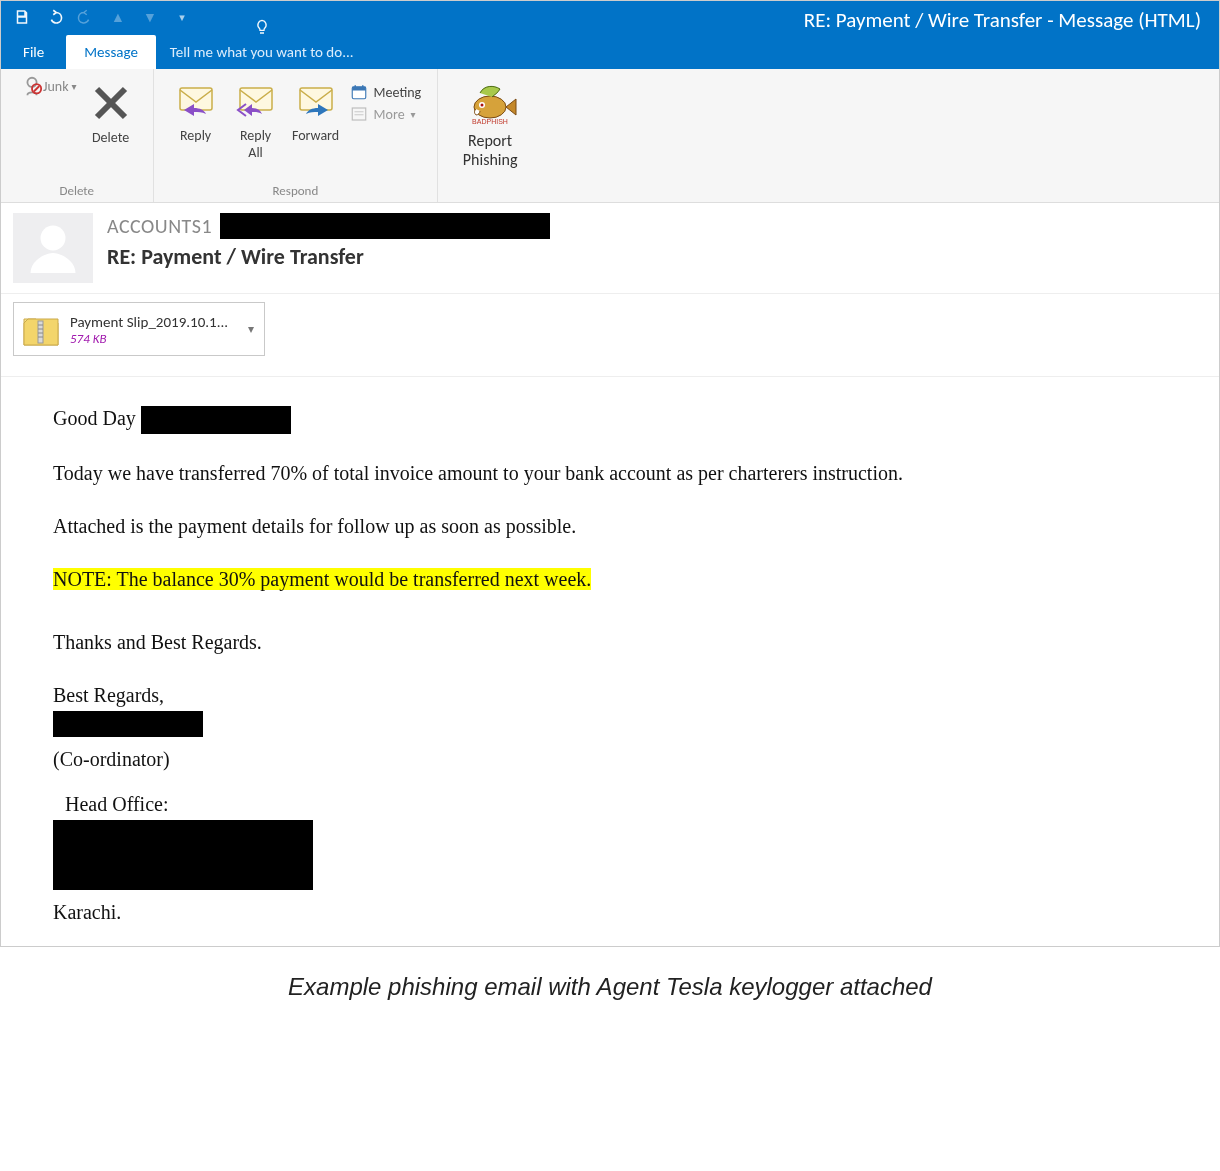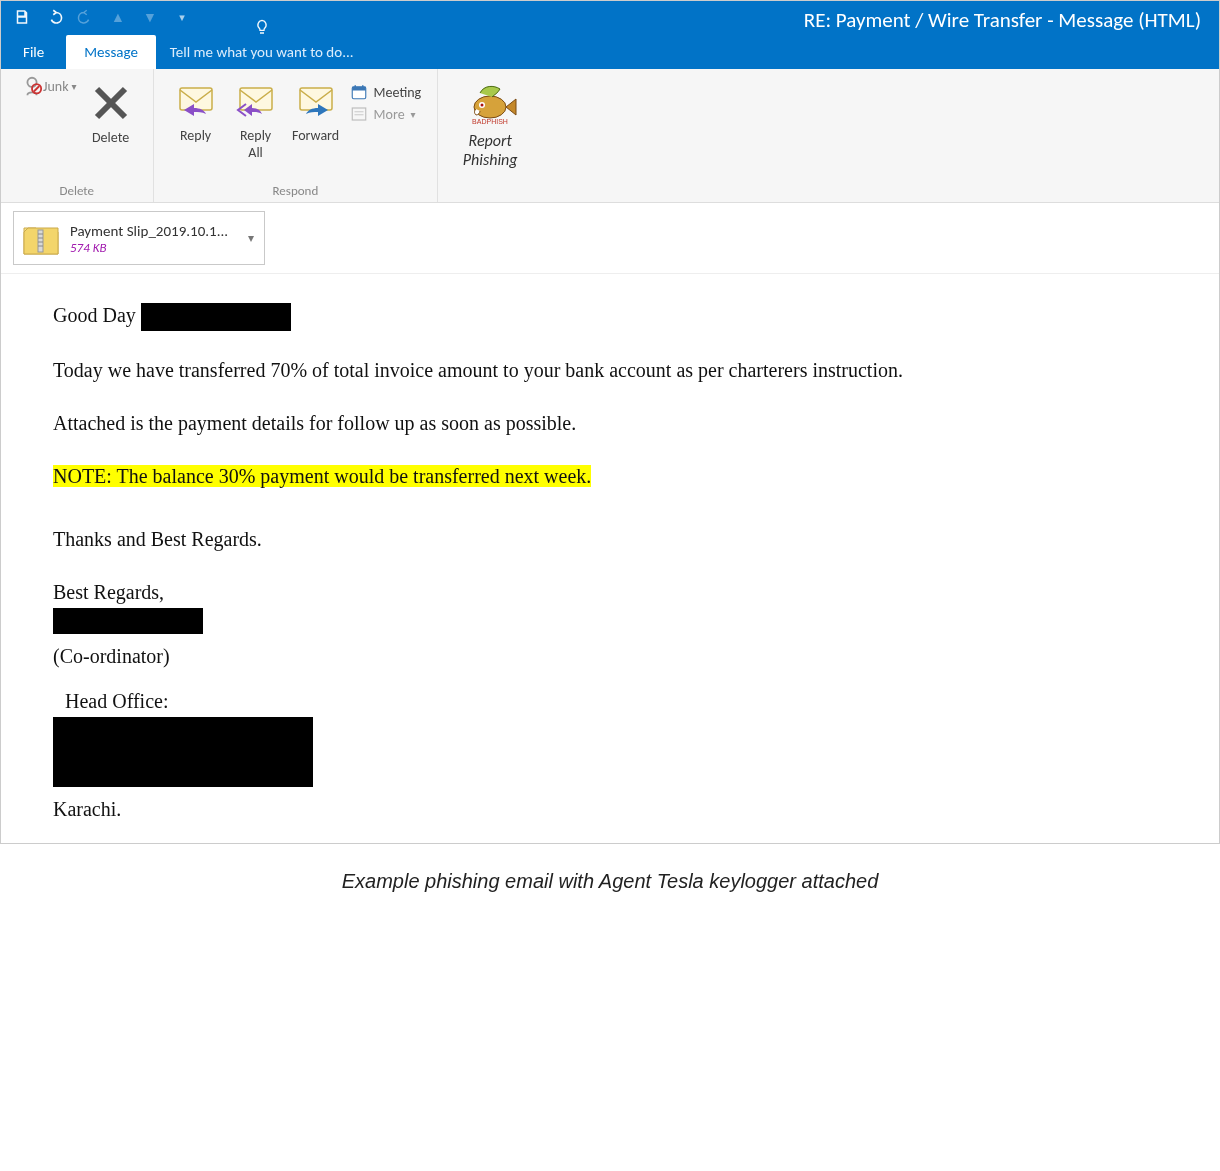--- a/index.html
+++ b/index.html
@@ -133,21 +133,21 @@
   .sender-line {
     display:flex; align-items:center; gap:8px;
     font-size: 20px; color:#888; letter-spacing:0.5px;
   }
   .subject-line {
     font-size: 22px; color:#333; font-weight:600; margin-top:4px;
   }
   .redact { background:#000; display:inline-block; }
   
   .attachment-row {
-    padding: 8px 12px 8px 12px;
+    padding: 8px 12px 20px 12px;
     border-bottom:1px solid #eee;
   }
   .attachment-chip {
     border:1px solid #c9c9c9;
     display:inline-flex;
     align-items:center;
     padding:6px 36px 6px 8px;
     gap:10px;
     background:#fff;
     cursor:pointer;
@@ -164,21 +164,21 @@
     color:#111;
     line-height:1.35;
   }
   .mail-body p { margin: 0 0 26px 0;}
   .hl { background: #ffff00; }
   .sig-block { margin-top: 4px;}
   .caption {
     text-align:center;
     font-style: italic;
     font-family: Arial, sans-serif;
-    font-size: 20px;
+    font-size: 24px;
     color:#222;
     padding: 26px 0 10px 0;
   }
   .respond-col { display:flex; flex-direction:column; padding-top:6px;}
 </style>
 </head>
 <body>
 
 <div class="outlook-window">
 
@@ -303,28 +303,43 @@
         <div class="rbtn" style="font-size:16px; color:#333;">
           <svg width="56" height="50" viewBox="0 0 56 50">
             <ellipse cx="28" cy="28" rx="16" ry="11" fill="#d6a23a" stroke="#7a4a12" stroke-width="1"></ellipse>
             <path d="M44 28l10-8v16z" fill="#c4882a" stroke="#7a4a12"></path>
             <circle cx="20" cy="26" r="3" fill="#fff"></circle>
               <circle cx="20" cy="26" r="1.5" fill="#a11"></circle>
             <path d="M18 14c4-8 14-8 20-4-2 4-6 6-8 8" fill="#a8c94a" stroke="#4a6a12"></path>
             <path d="M14 30c-2 2-2 4 0 6 2 0 4-2 4-4" fill="#fff" stroke="#7a4a12"></path>
             <text x="28" y="45" font-size="7" fill="#c0392b" text-anchor="middle" font-family="Arial">BADPHISH</text>
           </svg>
-          <span style="white-space:pre; text-align:center;font-style:italic;">Report
+          <span style="white-space:pre; text-align:center;">Report
 Phishing</span>
         </div>
       </div>
       <div class="ribbon-group-label"></div>
     </div>
   </div>
 
+  <div class="mail-header">
+    <div class="avatar">
+      <svg width="60" height="60" viewBox="0 0 24 24">
+          <circle cx="12" cy="8" r="5" fill="#fff"></circle>
+          <path d="M3 22c0-5 6-8 9-8s9 3 9 8" fill="#fff"></path>
+        </svg>
+    </div>
+    <div>
+      <div class="sender-line">
+        <span>ACCOUNTS1</span>
+        <span class="redact" style="width:330px;height:26px;"></span>
+      </div>
+      <div class="subject-line">RE: Payment / Wire Transfer</div>
+    </div>
+  </div>
 
   <div class="attachment-row">
     <div class="attachment-chip">
       <svg width="38" height="40" viewBox="0 0 38 40">
         <path d="M2 10h12l4 4h18v22H2z" fill="#f7e28b" stroke="#caa94a"></path>
         <path d="M2 36V14l4-4h30v26z" fill="#f3d56b" stroke="#caa94a"></path>
         <rect x="16" y="12" width="5" height="22" fill="#d9d9d9" stroke="#999"></rect>
         <line x1="16" y1="16" x2="21" y2="16" stroke="#888"></line>
           <line x1="16" y1="20" x2="21" y2="20" stroke="#888"></line>
           <line x1="16" y1="24" x2="21" y2="24" stroke="#888"></line>

